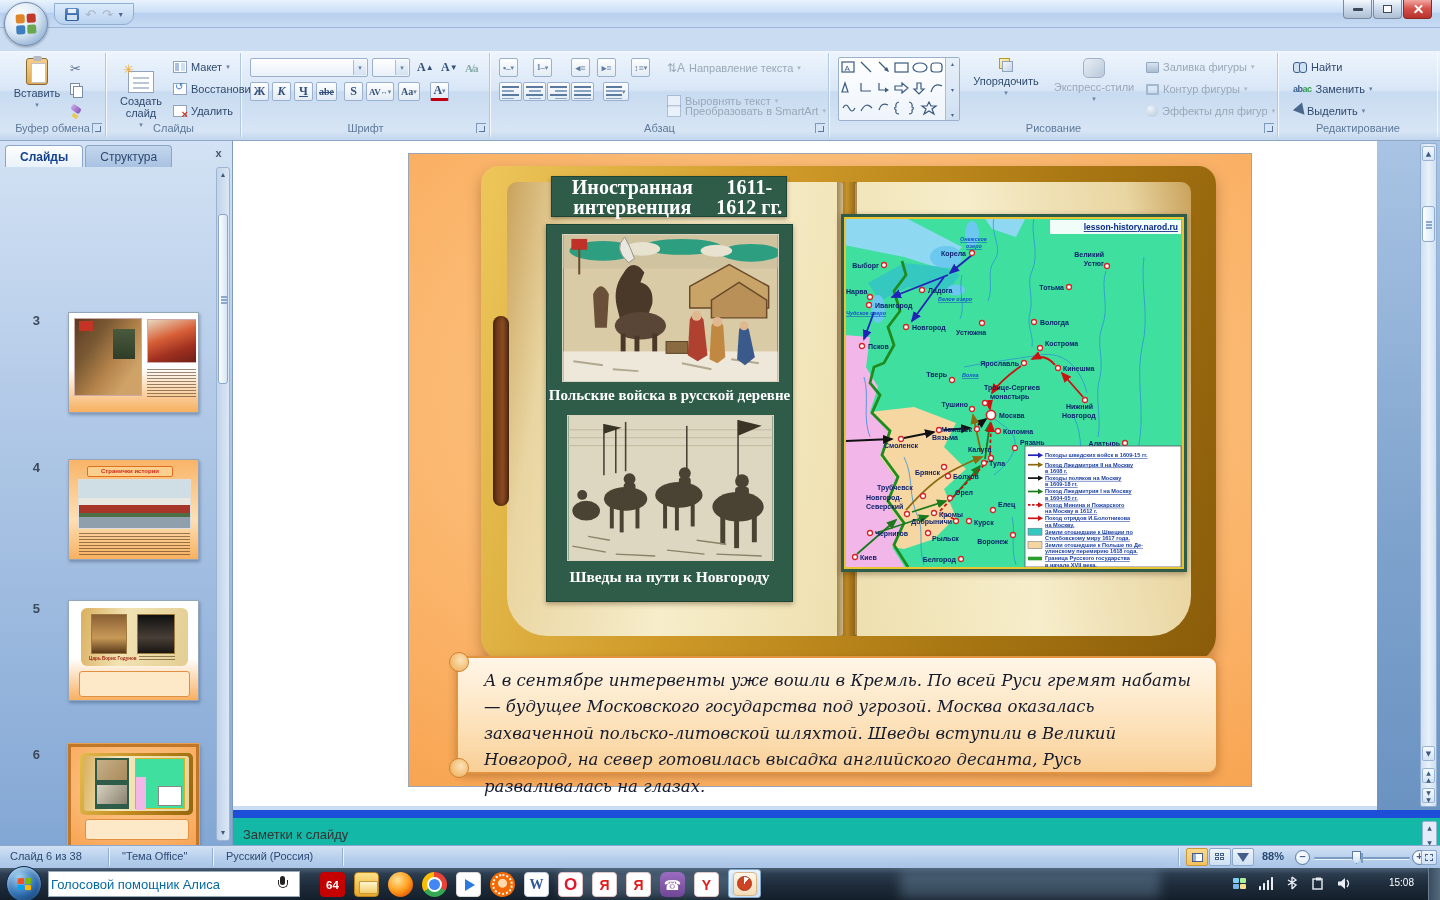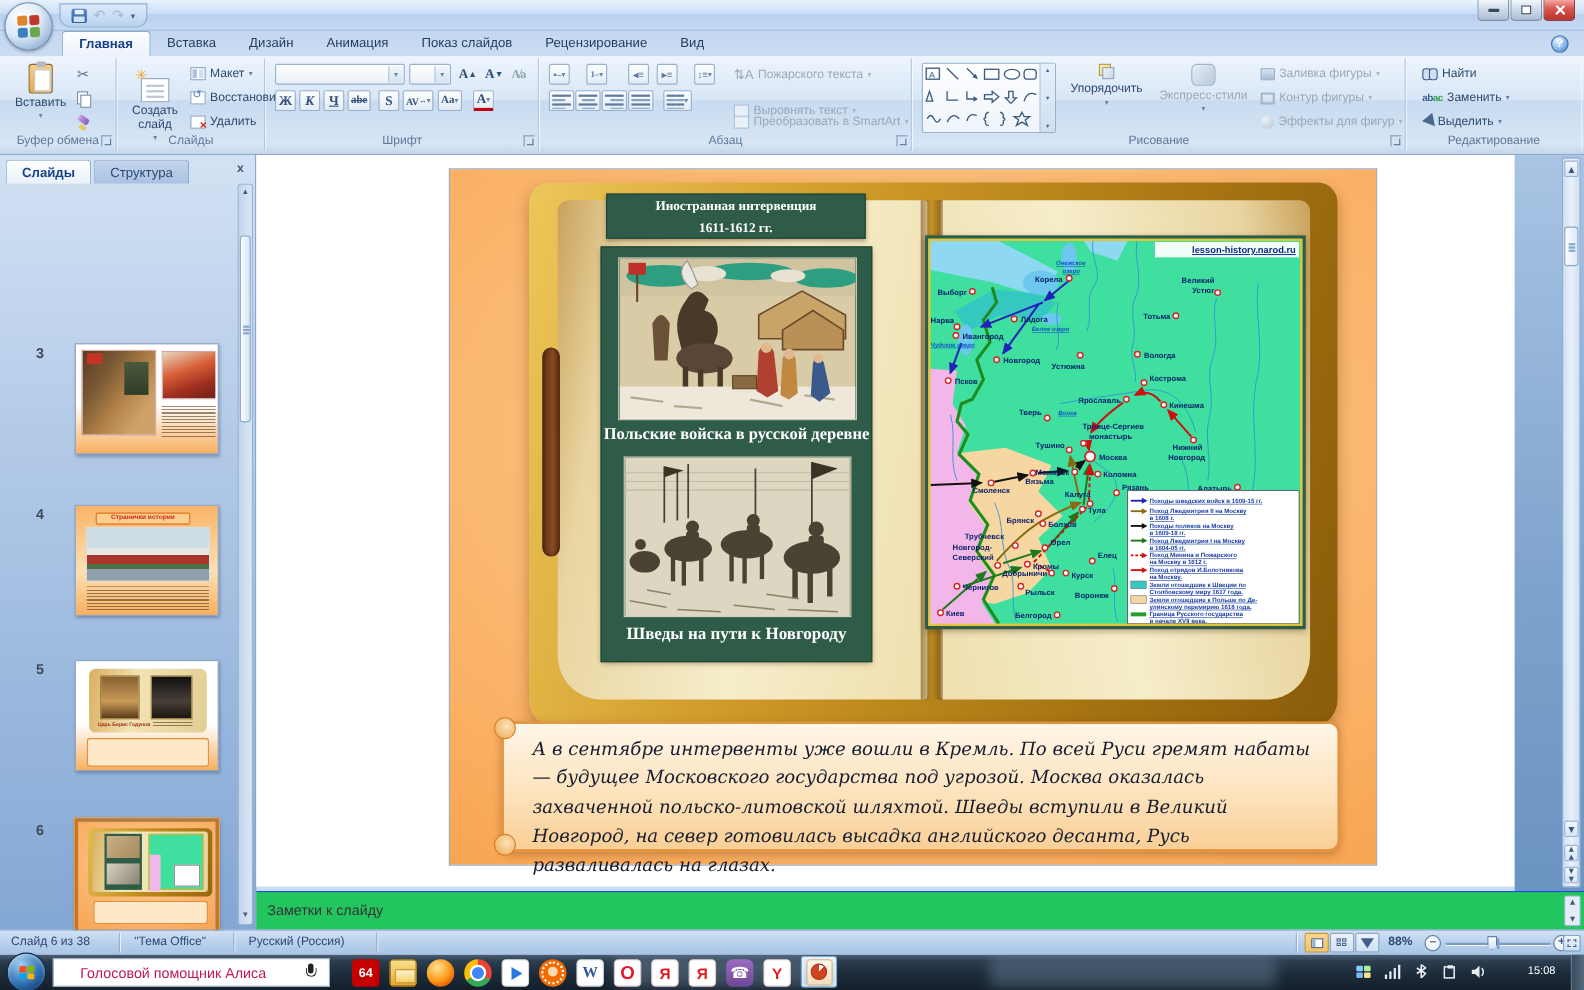--- a/index.html
+++ b/index.html
@@ -130,40 +130,40 @@
 
 
 .editor{position:absolute;left:233px;top:141px;width:1144px;height:665px;background:#fff}
 .rightband{position:absolute;left:1377px;top:141px;width:63px;height:669px;
  background:linear-gradient(180deg,#a9c4e4,#7da2cc 60%,#6b93c2)}
 .vscroll{position:absolute;right:3px;top:2px;width:17px;height:664px;background:linear-gradient(90deg,#cfdff2,#e9f1fa 50%,#cfdff2);
  border:1px solid #93afd0;border-radius:2px}
 .vbtn{position:absolute;left:1px;width:13px;height:15px;background:linear-gradient(180deg,#f4f9fd,#d4e3f4);border:1px solid #9ab4d4;border-radius:2px;
  text-align:center;font-family:"DejaVu Sans",sans-serif;font-size:7px;color:#3c5a80;line-height:14px}
 .vthumb{position:absolute;left:1px;width:13px;background:linear-gradient(90deg,#fdfefe,#d9e8f8);border:1px solid #8aa8cc;border-radius:3px}
-.notes{position:absolute;left:233px;top:810px;width:1207px;height:35px;background:#22c55e;border-top:1px solid #1d4ed8}
+.notes{position:absolute;left:233px;top:810px;width:1207px;height:35px;background:#14b8a6;border-top:8px solid #1d4ed8}
 .notes-txt{position:absolute;left:10px;top:9px;font-size:13px;color:#333}
 .nscroll{position:absolute;right:3px;top:3px;width:15px;height:28px;background:#e4edf7;border:1px solid #9ab4d4;border-radius:2px;
  display:flex;flex-direction:column;justify-content:space-between;align-items:center;font-family:"DejaVu Sans",sans-serif;font-size:6px;color:#3c5a80;padding:2px 0}
 
 
 .slide{position:absolute;left:175px;top:12px;width:844px;height:634px;border:1px solid #98a6b8;
  background:radial-gradient(120% 110% at 50% 38%,#fdd096 0%,#faaf62 55%,#f29030 100%)}
 .book{position:absolute;left:72px;top:12px;width:735px;height:496px;border-radius:18px 18px 26px 26px;
  background:linear-gradient(105deg,#edc65a 0%,#cf9a28 35%,#a87612 70%,#8a5c0a 100%);box-shadow:0 6px 14px rgba(90,40,0,.35)}
 .page{position:absolute;top:16px;height:454px;background:linear-gradient(100deg,#c9a25c 0%,#e9d5a1 16%,#f6edca 55%,#eedfae 100%)}
 .page.l{left:26px;width:336px;border-radius:10px 3px 3px 40px}
 .page.r{left:374px;width:336px;border-radius:3px 10px 40px 3px;background:linear-gradient(260deg,#c9a25c 0%,#e9d5a1 16%,#f6edca 55%,#eedfae 100%)}
 .spine{position:absolute;left:356px;top:16px;width:20px;height:454px;
  background:linear-gradient(90deg,rgba(96,58,10,.55),rgba(190,150,80,.15) 50%,rgba(96,58,10,.55))}
 .bookstrap{position:absolute;left:12px;top:150px;width:16px;height:190px;border-radius:8px;
  background:linear-gradient(90deg,#5a2f14,#8a4a20 60%,#5a2f14);box-shadow:inset 0 0 4px rgba(0,0,0,.5)}
 .titlebox{position:absolute;left:142px;top:22px;width:236px;height:41px;background:#2e5c49;border:1px solid #1d4434;
- box-shadow:0 2px 4px rgba(60,30,0,.4);display:flex;flex-direction:column;align-items:center;justify-content:center;
- font-family:"Liberation Serif",serif;font-weight:700;color:#fff;font-size:12px;line-height:20px;text-align:center}
+ box-shadow:0 2px 4px rgba(60,30,0,.4);display:flex;align-items:center;justify-content:center;
+ font-family:"Liberation Serif",serif;font-weight:700;color:#fff;font-size:20px;line-height:20px;text-align:center}
 .greenpanel{position:absolute;left:137px;top:70px;width:247px;height:378px;background:#2e5c49;border:1px solid #1d4434;box-shadow:0 2px 5px rgba(60,30,0,.4)}
 .gimg{position:absolute;border:1px solid #d8d2c0}
 .gcap{position:absolute;left:0;right:0;text-align:center;font-family:"Liberation Serif",serif;font-weight:700;color:#fff}
 .mapframe{position:absolute;left:432px;top:60px;width:346px;height:358px;background:#2e5c49;padding:3px;box-shadow:0 2px 6px rgba(60,30,0,.4)}
 .mapinner{width:340px;height:352px;display:block;background:#3fe09f;outline:2px solid #e9c431;outline-offset:-2px}
 .city-lbl{font-family:"Liberation Sans",sans-serif;font-size:7px;font-weight:700;fill:#0b1f6b}
 .lake-lbl{font-family:"Liberation Sans",sans-serif;font-size:5.5px;font-style:italic;font-weight:700;fill:#1553c8;text-decoration:underline}
 .legend-lbl{font-family:"Liberation Sans",sans-serif;font-size:5.6px;font-weight:700;fill:#1a3fa0;text-decoration:underline}
 .src-lbl{font-family:"Liberation Sans",sans-serif;font-size:8.5px;font-weight:700;fill:#0b2a8a;text-decoration:underline}
 .parchment{position:absolute;left:47px;top:502px;width:762px;height:118px;border:2px solid #e2933f;border-radius:10px;
@@ -230,21 +230,21 @@
 
 .taskbar{position:absolute;left:0;top:868px;width:1440px;height:32px;
  background:linear-gradient(180deg,#4a5f74 0%,#2c3d4f 18%,#1d2b3a 55%,#141f2b 100%)}
 .tb-blur{position:absolute;top:2px;height:28px;border-radius:4px;background:rgba(150,185,215,.28);filter:blur(6px)}
 .startorb{position:absolute;left:6px;top:-2px;width:36px;height:36px;border-radius:50%;
  background:radial-gradient(circle at 35% 28%,#9fd0f2,#2f6eb0 55%,#123c6e 85%);border:1px solid #0e2a48;
  display:flex;align-items:center;justify-content:center;box-shadow:inset 0 2px 4px rgba(255,255,255,.5)}
 .flag{width:15px;height:13px;display:grid;grid-template-columns:6.5px 6.5px;grid-template-rows:5.5px 5.5px;gap:1px;transform:perspective(40px) rotateY(-16deg)}
 .flag b{border-radius:1px}
 .searchbox{position:absolute;left:48px;top:3px;width:252px;height:26px;background:#fff;border:1px solid #9ab;display:flex;align-items:center}
-.searchtxt{margin-left:24px;font-size:13px;color:#be185d;white-space:nowrap}
+.searchtxt{margin-left:2px;font-size:13px;color:#0369a1;white-space:nowrap}
 .mic{position:absolute;right:12px;top:4px;width:10px;height:13px}
 .mic:before{content:"";position:absolute;left:3px;top:0;width:5px;height:9px;background:#222;border-radius:3px}
 .mic:after{content:"";position:absolute;left:1px;top:4px;width:8px;height:7px;border:1.5px solid #222;border-top:none;border-radius:0 0 6px 6px}
 .tbicons{position:absolute;left:320px;top:3px;display:flex;gap:9px;align-items:center}
 .ti{width:25px;height:25px;border-radius:4px;display:flex;align-items:center;justify-content:center;font-weight:700;font-size:14px;position:relative}
 .ti.app-64{background:#c40000;color:#fff;font-size:11.5px}
 .ti.explorer{background:linear-gradient(180deg,#fbe08a,#e8a82c);border:1px solid #b8821c}
 .ti.explorer:before{content:"";position:absolute;left:4px;top:8px;width:17px;height:11px;background:linear-gradient(180deg,#fdf4cf,#f4cf6a);border:1px solid #c89a38;border-radius:1px}
 .ti.firefox{border-radius:50%;background:radial-gradient(circle at 38% 32%,#ffe29a,#ff9c1a 50%,#e1570a 80%,#b23a0a)}
 .ti.chrome{border-radius:50%;background:conic-gradient(#ea4335 0 33%,#34a853 33% 66%,#fbbc05 66% 100%)}
@@ -299,32 +299,20 @@
         <b style="background:#6aa84f"></b>
     </div>
   </div>
   <div class="qat">
     <span class="save-ic"></span>
     <span class="ghost">↶</span>
     <span class="ghost">↷</span>
     <span class="dd">▾</span>
   </div>
 
-  <div class="tabrow">
-    <div class="tabs">
-      <div class="tab active">Главная</div>
-      <div class="tab">Вставка</div>
-      <div class="tab">Дизайн</div>
-      <div class="tab">Анимация</div>
-      <div class="tab">Показ слайдов</div>
-      <div class="tab">Рецензирование</div>
-      <div class="tab">Вид</div>
-    </div>
-    <div class="helpbtn">?</div>
-  </div>
 
   <div class="ribbon">
 
     <div class="group" style="left:0;width:106px">
       <div class="bigbtn" style="left:10px;top:5px;width:54px">
         <span class="clip-ic"></span>
         <span>Вставить</span>
           <span class="dda">▾</span>
       </div>
       <div class="smallrow" style="left:70px;top:8px">
@@ -416,21 +404,21 @@
       <div class="fbtn frame" style="position:absolute;left:80px;top:29px">
           <span class="alg j"></span>
         </div>
       <div class="fbtn frame" style="position:absolute;left:112px;top:29px">
           <span class="alg j" style="width:8px"></span>
           <span class="alg j" style="width:8px"></span>
           <span class="dda">▾</span>
         </div>
       <div class="smallrow gray" style="left:176px;top:8px">
         <span style="font-size:12px;color:#9aa8b8">⇅A</span>
-          <span>Пожарского текста</span>
+          <span>Направление текста</span>
           <span class="dda">▾</span>
         </div>
       <div class="smallrow gray" style="left:176px;top:42px">
         <span class="mini-ic" style="opacity:.55"></span>
           <span>Выровнять текст</span>
           <span class="dda">▾</span>
         </div>
       <div class="smallrow gray" style="left:176px;top:52px">
         <span class="mini-ic" style="opacity:.55"></span>
           <span>Преобразовать в SmartArt</span>

